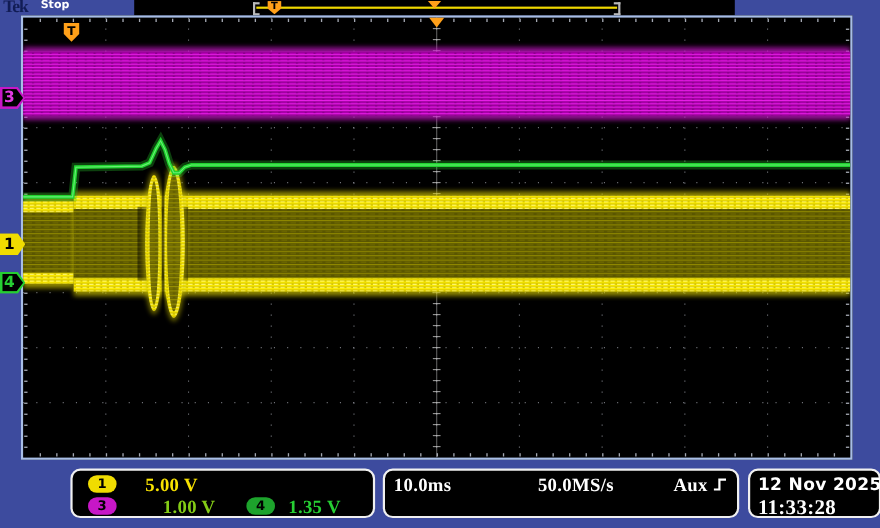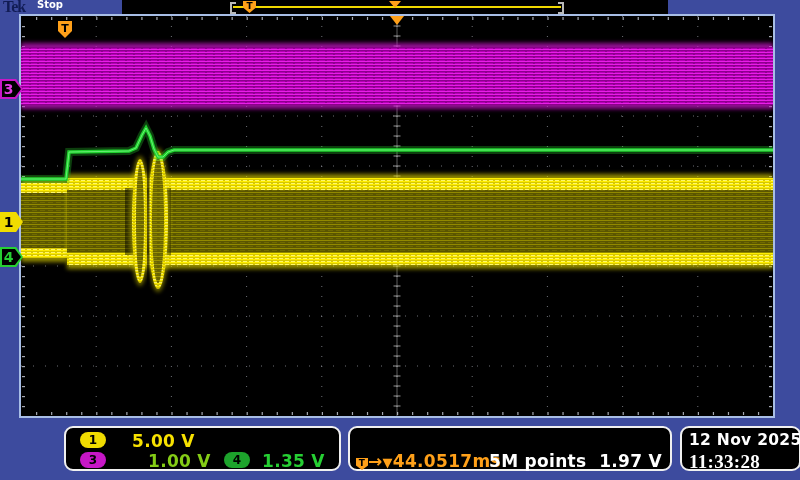--- a/index.html
+++ b/index.html
@@ -36,21 +36,21 @@
     clip-path:polygon(0 0,68% 0,100% 50%,68% 100%,0 100%);background:#000;}
   .chbadge .lbl{position:absolute;left:0;top:1px;width:17px;text-align:center;
     font-size:14px;font-weight:bold;line-height:18px;}
   
   .box{position:absolute;top:426px;height:45px;background:#000;
     border:2px solid #f0f0f0;border-radius:9px;box-sizing:border-box;}
   .row{position:absolute;height:19px;font-size:17px;font-weight:bold;color:#fff;
     letter-spacing:0.3px;white-space:nowrap;}
   .oval{position:absolute;width:26px;height:16px;border-radius:8px;color:#000;
     font-size:12px;font-weight:bold;text-align:center;line-height:16px;top:1px;}
-  .val{position:absolute;top:0;}
+  .val{position:absolute;top:0;font-family:Liberation Serif, serif;}
   .tdelay{color:#ffa019;}
   .tsq{display:inline-block;width:12px;height:12px;background:#ffa019;
     clip-path:polygon(0 0,100% 0,100% 62%,50% 100%,0 62%);
     color:#000;font-size:9px;font-weight:bold;text-align:center;line-height:11px;
     vertical-align:1px;}
   .slope-icon{vertical-align:-1px;}
 </style>
 </head>
 <body>
 
@@ -425,25 +425,28 @@
   </div>
   <div class="row" style="left:0;top:23px;width:273px;">
     <span class="oval" style="left:14px;background:#c717c7;">3</span>
     <span class="val" style="left:82px;color:#84cc16;">1.00 V</span>
     <span class="oval" style="left:158px;background:#1da32c;">4</span>
     <span class="val" style="left:196px;color:#26cf33;">1.35 V</span>
   </div>
 </div>
 
 <div class="box" style="left:348px;width:324px;">
-  <div class="row" style="left:0;top:23px;width:320px;">
-    <span class="val tdelay" style="left:6px;">
-      <span class="tsq">T</span><span>→</span><span style="font-size:13px;">▼</span><span>44.0517ms</span>
+  <div class="row" style="left:0;top:3px;width:320px;">
+    <span class="val" style="left:8px;">10.0ms</span>
+    <span class="val" style="left:139px;">50.0MS/s</span>
+    <span class="val" style="right:8px;">
+      <span>Aux</span>
+      <svg class="slope-icon" width="14" height="14" viewBox="0 0 14 14">
+        <path d="M1 12 H6 V3 H12" stroke="#ffffff" stroke-width="2" fill="none"></path>
+      </svg>
     </span>
-    <span class="val" style="left:139px;">5M points</span>
-    <span class="val" style="right:8px;">1.97 V</span>
   </div>
 </div>
 
 <div class="box" style="left:680px;width:121px;">
   <div class="row" style="left:7px;top:3px;font-size:15.5px;">12 Nov 2025</div>
   <div class="row" style="left:7px;top:23px;font-size:19px;font-family:Liberation Serif, serif;">11:33:28</div>
 </div>
 
 </body></html>

